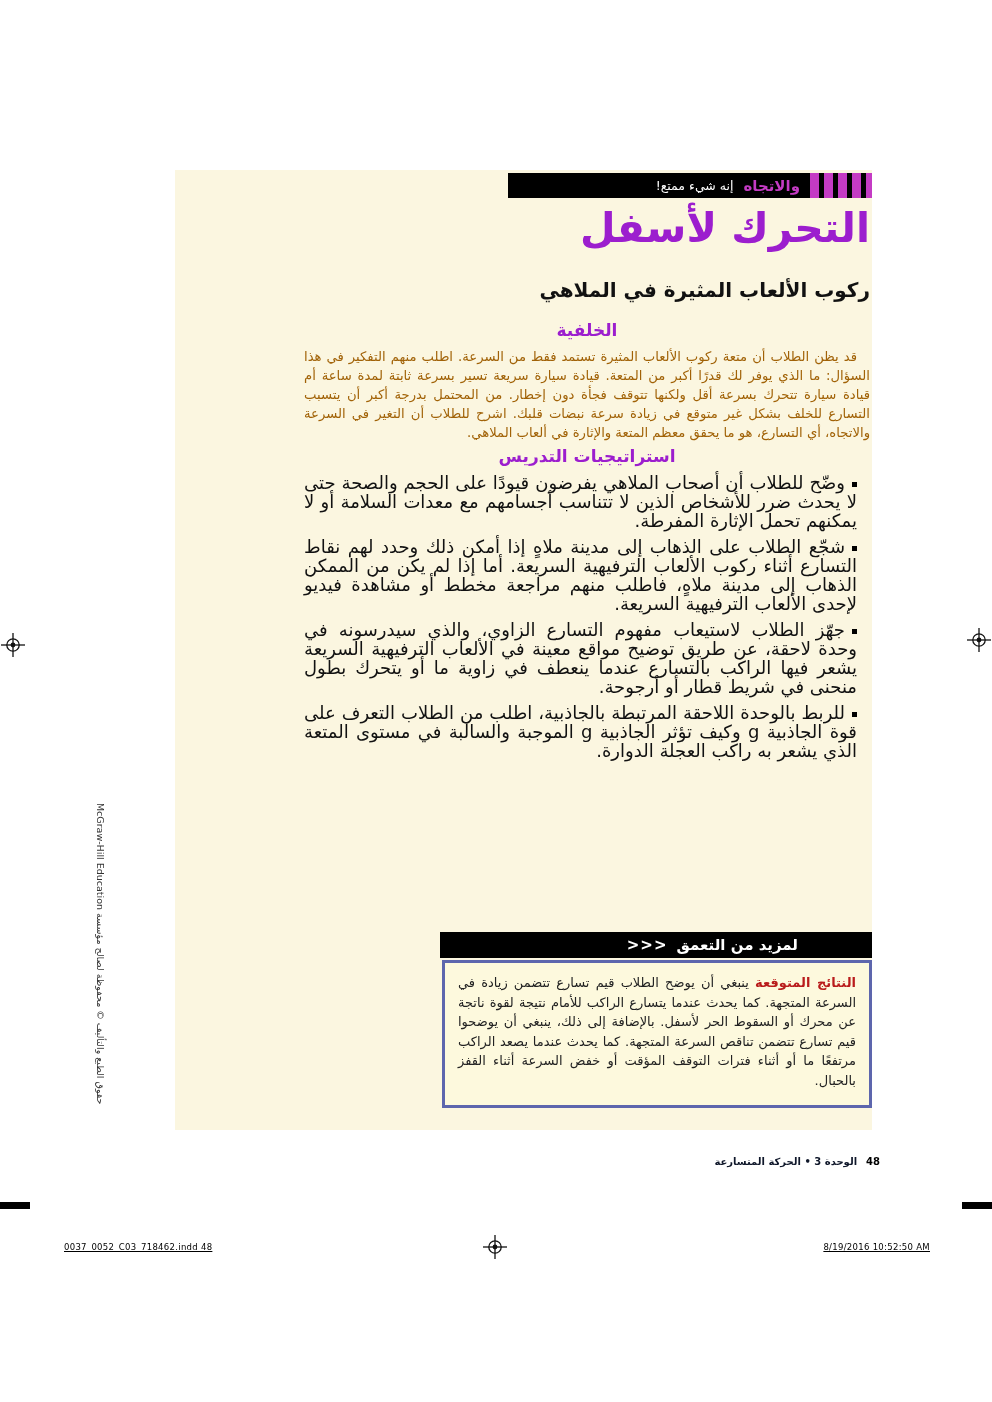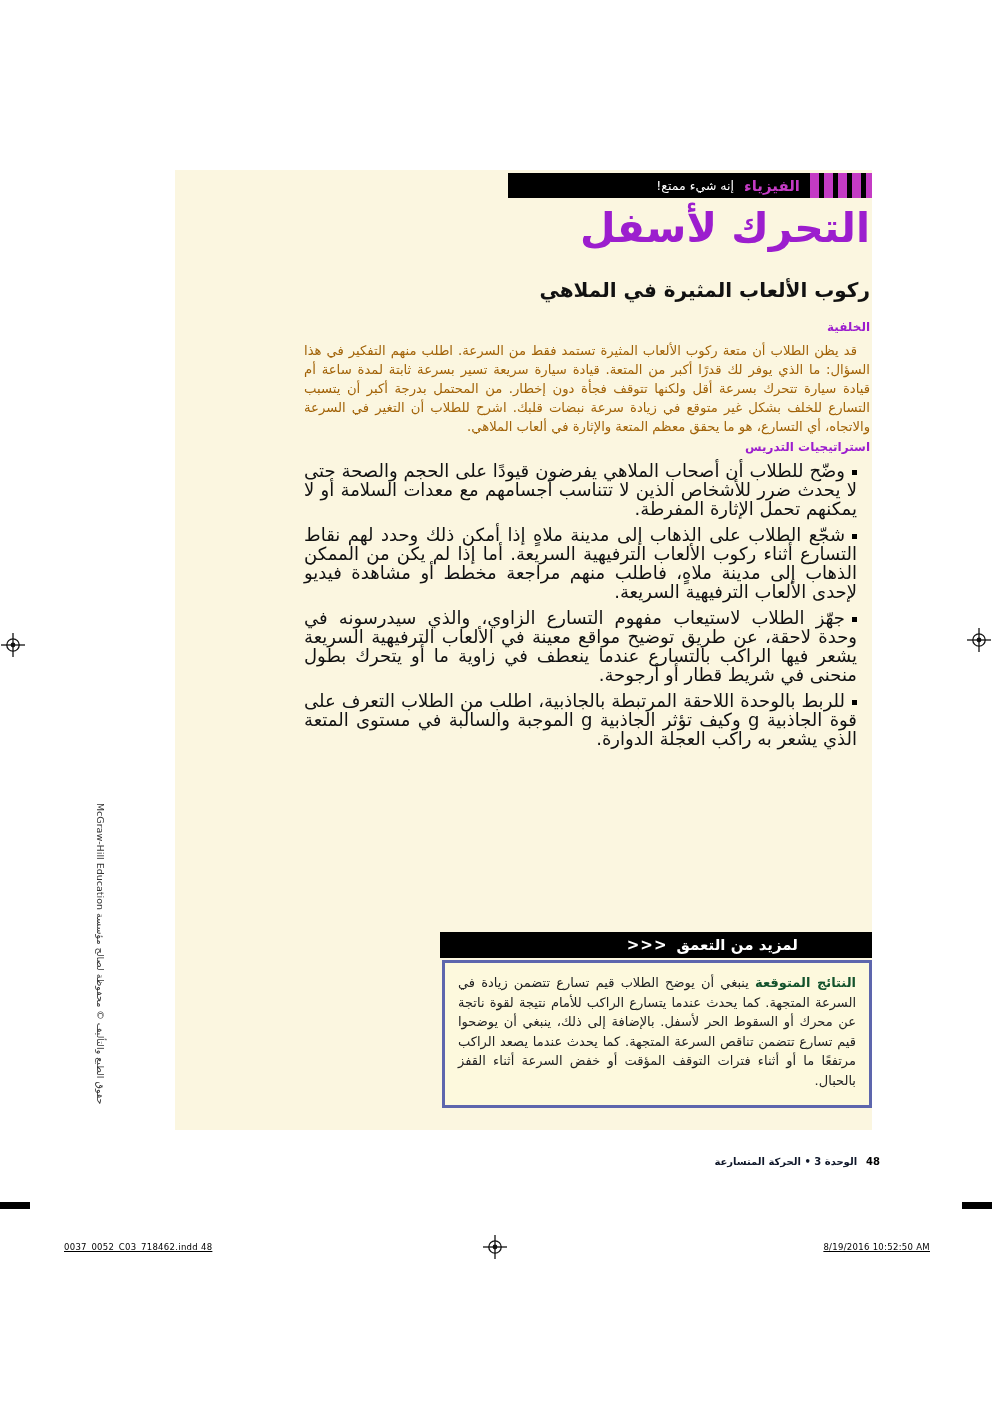--- a/index.html
+++ b/index.html
@@ -26,21 +26,21 @@
   .page-title {
     position:absolute; top:34px; right:2px; width:560px;
     color:#9c1ece; font-size:41px; font-weight:bold; line-height:1.2; text-align:right;
   }
   .page-subtitle {
     position:absolute; top:108px; right:2px; width:560px;
     color:#111; font-size:20px; font-weight:bold; 
   }
 
   .content-col { position:absolute; top:150px; right:2px; width:566px; }
-  .content-col h3 { color:#9c1ece; font-size:12px; font-weight:bold; text-align:right; margin:0 0 7px 0; }
+  .content-col h3 { color:#9c1ece; font-size:17px; font-weight:bold; text-align:center; margin:0 0 7px 0; }
   .content-col h3.second { }
   .body-par {
     font-size:13.2px; line-height:19px; color:#a16207;
     text-align:justify; text-indent:13px; margin-bottom:4px;
   }
   .bullets { margin-top:6px; }
   .bullet { padding-right:13px; margin-bottom:7px; font-size:18px; line-height:19px; color:#111; text-align:justify; }
   .sq { display:inline-block; width:5px; height:5px; background:#000; margin-left:7px; transform:translateY(-2px); }
 
   
@@ -49,21 +49,21 @@
     display:flex; direction:rtl; align-items:center; gap:9px; padding-right:74px;
     color:#fff; font-weight:bold; font-size:15px;
   }
   .chevrons { direction:ltr; unicode-bidi:isolate; font-weight:bold; letter-spacing:1px; }
   .deeper-box {
     position:absolute; top:790px; right:0; width:430px; min-height:148px;
     background:#fdf9dd; border:3px solid #5d66ad;
     padding:10px 13px 12px; direction:rtl; text-align:justify;
     font-size:13px; line-height:19.5px; color:#222;
   }
-  .lead { font-weight:bold; color:#14532d;margin-top:32px; }
+  .lead { font-weight:bold; color:#b91c1c;margin-top:32px; }
 
   
   .footer {
     position:absolute; top:1156px; right:112px; direction:rtl;
     display:flex; align-items:baseline; gap:9px;
   }
   .page-num { font-weight:bold; font-size:10px; color:#000; }
   .unit-label { font-weight:bold; font-size:10px; color:#0f172a; }
 
   
@@ -82,21 +82,21 @@
 </style>
 </head>
 <body>
 
 <div class="canvas">
 
   <div class="content-page">
 
     <div class="header-bar">
       <div class="stripes"></div>
-      <span class="subject">الفيزياء</span>
+      <span class="subject">والاتجاه</span>
       <span class="tagline">إنه شيء ممتع!</span>
     </div>
 
     <h1 class="page-title">التحرك لأسفل</h1>
     <h2 class="page-subtitle">ركوب الألعاب المثيرة في الملاهي</h2>
 
     <div class="content-col">
       <h3>الخلفية</h3>
       <p class="body-par">قد يظن الطلاب أن متعة ركوب الألعاب المثيرة تستمد فقط من السرعة. اطلب منهم التفكير في هذا السؤال: ما الذي يوفر لك قدرًا أكبر من المتعة. قيادة سيارة سريعة تسير بسرعة ثابتة لمدة ساعة أم قيادة سيارة تتحرك بسرعة أقل ولكنها تتوقف فجأة دون إخطار. من المحتمل بدرجة أكبر أن يتسبب التسارع للخلف بشكل غير متوقع في زيادة سرعة نبضات قلبك. اشرح للطلاب أن التغير في السرعة والاتجاه، أي التسارع، هو ما يحقق معظم المتعة والإثارة في ألعاب الملاهي.</p>
 

